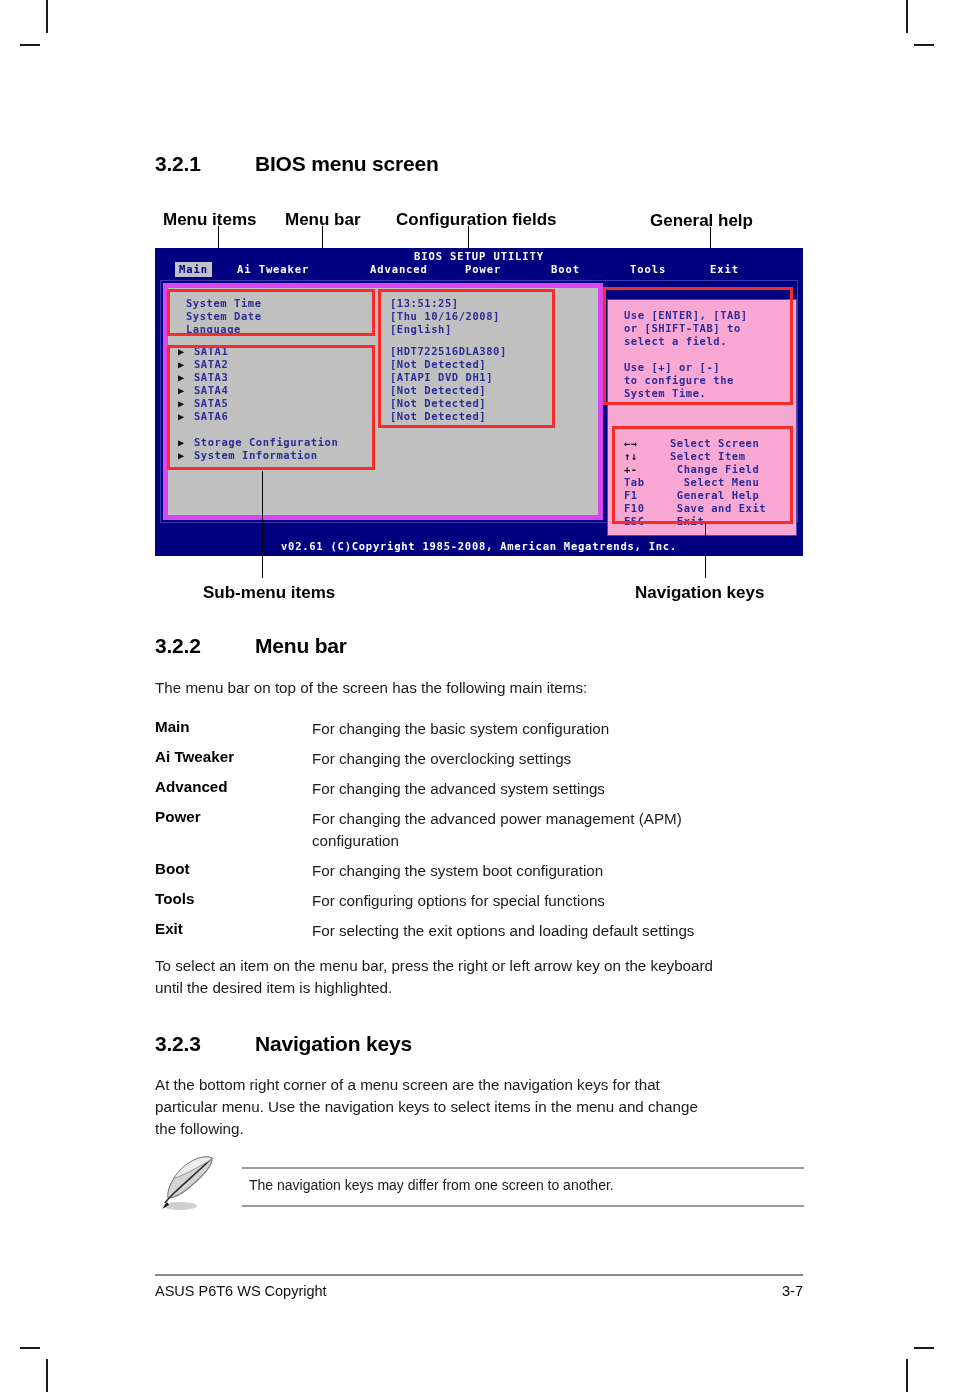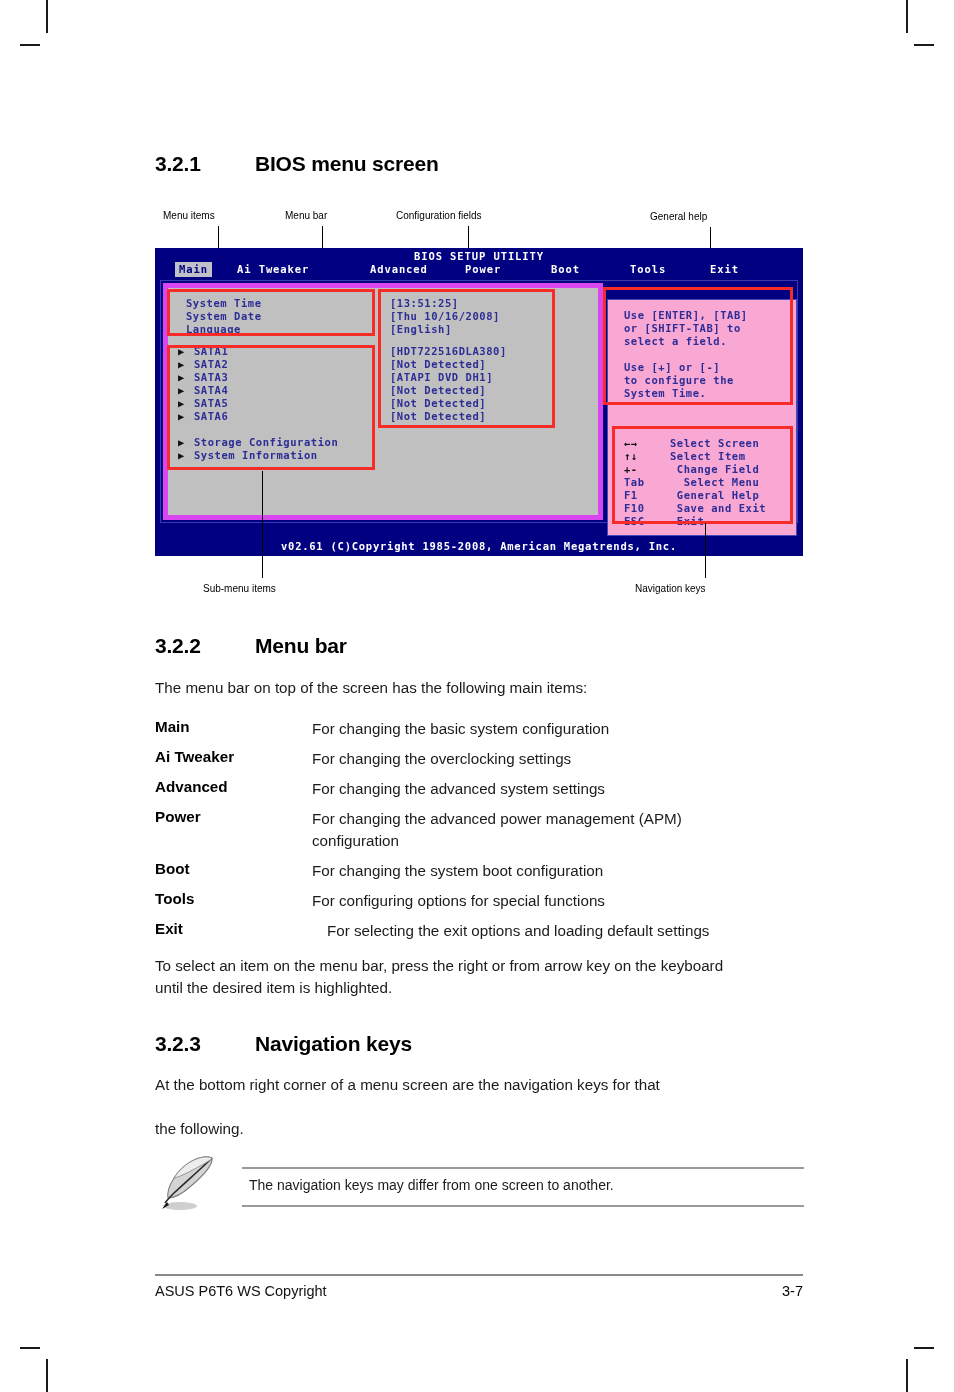--- a/index.html
+++ b/index.html
@@ -45,22 +45,22 @@
   .para {
     position: absolute;
     font-size: 15.2px;
     line-height: 21.5px;
     color: #1b1b1b;
   }
 
   
   .callout {
     position: absolute;
-    font-size: 10px;
-    font-weight: normal;
+    font-size: 17px;
+    font-weight: bold;
     color: #000;
     white-space: nowrap;
   }
   .leader {
     position: absolute;
     width: 1px;
     background: #000;
   }
 
   
@@ -379,30 +379,31 @@
   <div class="dl-def" style="left:312px; top:808px;">For changing the advanced power management (APM)</div>
   <div class="dl-def" style="left:312px; top:830px;">configuration</div>
 
   <div class="dl-term" style="left:155px; top:860px;">Boot</div>
   <div class="dl-def" style="left:312px; top:860px;">For changing the system boot configuration</div>
 
   <div class="dl-term" style="left:155px; top:890px;">Tools</div>
   <div class="dl-def" style="left:312px; top:890px;">For configuring options for special functions</div>
 
   <div class="dl-term" style="left:155px; top:920px;">Exit</div>
-  <div class="dl-def" style="left:327px; top:920px;">For selecting the exit options and loading default settings</div>
-
-  <div class="para" style="left:155px; top:955px;">To select an item on the menu bar, press the right or from arrow key on the keyboard</div>
+  <div class="dl-def" style="left:312px; top:920px;">For selecting the exit options and loading default settings</div>
+
+  <div class="para" style="left:155px; top:955px;">To select an item on the menu bar, press the right or left arrow key on the keyboard</div>
   <div class="para" style="left:155px; top:977px;">until the desired item is highlighted.</div>
 
   <div class="sec-head" style="left:155px; top:1032px;">
     <span class="sec-num">3.2.3</span><span>Navigation keys</span>
   </div>
 
   <div class="para" style="left:155px; top:1074px;">At the bottom right corner of a menu screen are the navigation keys for that</div>
+  <div class="para" style="left:155px; top:1096px;">particular menu. Use the navigation keys to select items in the menu and change</div>
   <div class="para" style="left:155px; top:1118px;">the following.</div>
 
   <div class="quill" style="left:158px; top:1152px;">
     <svg width="62" height="62" viewBox="0 0 62 62" xmlns="http://www.w3.org/2000/svg">
       <ellipse cx="22" cy="54" rx="17" ry="4" fill="#cfcfcf"></ellipse>
       <path d="M54 6 C44 2 26 10 16 26 C11 34 9 41 10 46 C16 46 24 42 33 34 C46 23 55 13 54 6 Z" fill="#d4d4d4" stroke="#7d7d7d" stroke-width="1.1"></path>
       <path d="M54 6 C46 14 30 28 16 41 C12 45 9 48 7 51" stroke="#2b2b2b" stroke-width="1.6" fill="none"></path>
       <path d="M54 6 C44 2 26 10 16 26 C22 25 33 19 42 14 C49 10 53 8 54 6 Z" fill="#ededed" stroke="#8e8e8e" stroke-width="0.9"></path>
       <path d="M9 50 L4 57 L11 53 Z" fill="#1a1a1a"></path>
     </svg>

